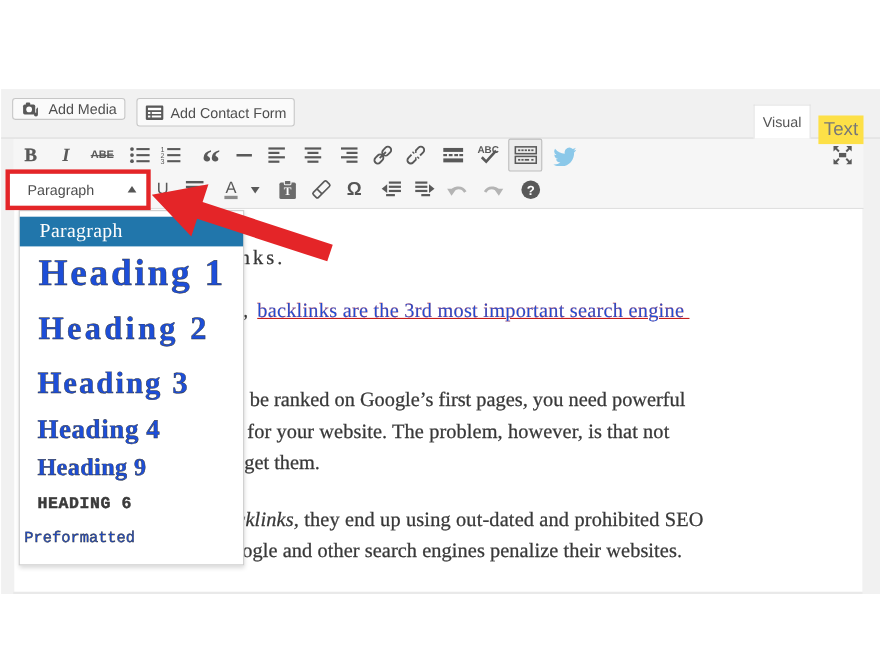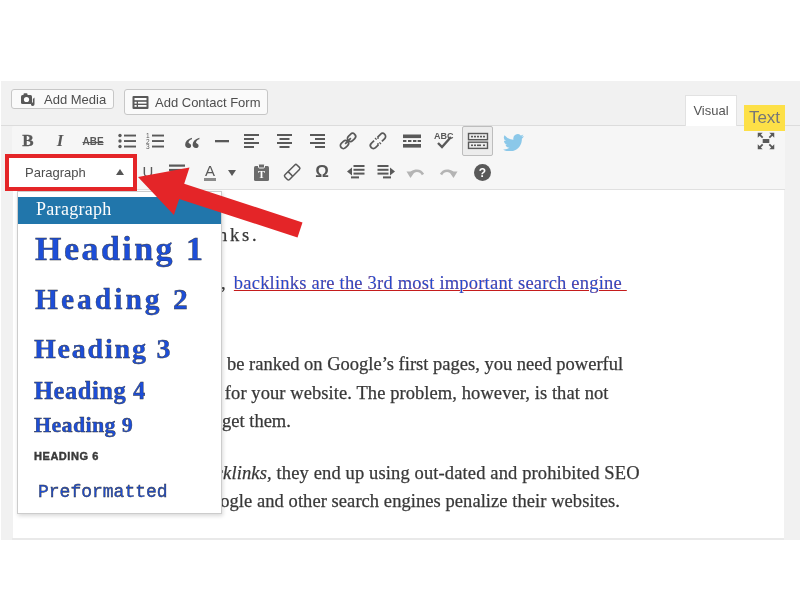--- a/index.html
+++ b/index.html
@@ -326,22 +326,22 @@
 
   <div class="abs" id="dd">
     <div class="blue">
         <span>Paragraph</span>
       </div>
     <div class="ddi" style="top:38px; font-size:34px; letter-spacing:2.45px">Heading 1</div>
     <div class="ddi" style="top:90.5px; font-size:29.5px; letter-spacing:3px">Heading 2</div>
     <div class="ddi" style="left:16px; top:141px; font-size:28px; letter-spacing:1.8px">Heading 3</div>
     <div class="ddi" style="left:16px; top:185px; font-size:24.5px; letter-spacing:0.55px">Heading 4</div>
     <div class="ddi" style="left:16px; top:220px; font-size:22px; letter-spacing:0.35px">Heading 9</div>
-    <div class="ddi" style="left:16px; top:258px; font-size:11px; font-family:Liberation Sans, sans-serif; font-weight:bold; color:#3b3b3b; letter-spacing:0.55px">HEADING 6</div>
-    <div class="ddi" style="left:20px; top:290px; font-size:18px; font-family:'Liberation Mono',monospace; font-weight:normal">Preformatted</div>
+    <div class="ddi" style="left:16px; top:258px; font-size:15px; font-family:Liberation Mono, monospace; font-weight:bold; color:#3b3b3b; letter-spacing:0.55px">HEADING 6</div>
+    <div class="ddi" style="left:4px; top:290px; font-size:14px; font-family:'Liberation Mono',monospace; font-weight:normal">Preformatted</div>
   </div>
 
   <div class="abs" id="listbox">
     <span class="lbl">Paragraph</span>
       <span class="tri"></span>
   </div>
   <div class="abs" id="redbox"></div>
 
   <div class="tl" id="tl1" style="left:156px; top:224.5px; letter-spacing:2.8px">backlinks.</div>
   <div class="tl" id="tl2" style="left:153.2px; top:272.5px">However<span style="letter-spacing:1.8px">,&nbsp;</span><a style="letter-spacing:0.21px">backlinks are the 3rd most important search engine&nbsp;</a></div>

